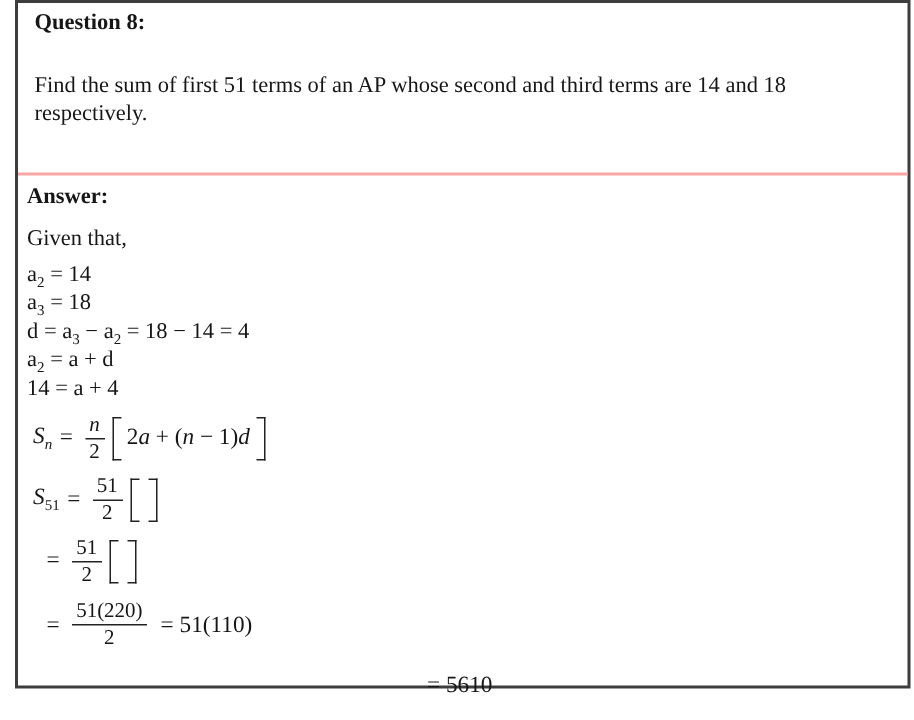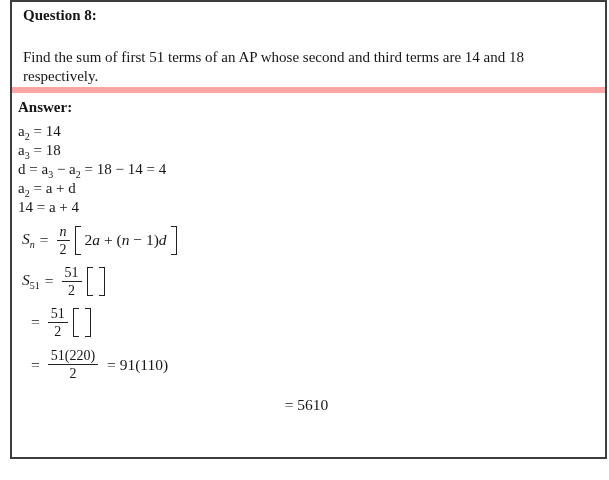--- a/index.html
+++ b/index.html
@@ -8,21 +8,21 @@
     font-family:"Liberation Serif","DejaVu Serif",serif;
     color:#161616;position:relative;overflow:hidden;
   }
   .doc{
     position:absolute;left:10px;top:0;width:597px;height:459px;
     box-sizing:border-box;border:2px solid #3d3d3d;background:#fff;
   }
   .qsec{box-sizing:border-box;height:85px;padding:3px 12px 0 11px;}
   .qlabel{font-size:15px;line-height:21px;font-weight:bold;}
   .qtext{font-size:15px;line-height:19px;font-weight:normal;margin-top:22px;width:578px;}
-  .asec{border-top:6px solid #fca5a5;padding:4px 10px 0 6px;}
+  .asec{border-top:2px solid #fca5a5;padding:4px 10px 0 6px;margin-top:28px;}
   .alabel{font-size:15px;line-height:20px;font-weight:bold;}
   .intro{font-size:15px;line-height:20px;margin-top:8px;}
   .given{margin-top:6px;font-size:15px;line-height:17.5px;}
   .given sub{font-size:10px;line-height:1;}
   .math{margin-top:7px;}
   .mrow{display:flex;align-items:center;font-size:15.5px;height:33px;margin-bottom:8px;}
   .mrow.m1,.mrow.m2{margin-left:4px;}
   .mrow.m3,.mrow.m4{margin-left:8px;}
   .mrow.m4{height:36px;margin-bottom:0;}
   .mi{font-style:italic;}
@@ -43,20 +43,21 @@
 
 <div class="doc">
 
   <div class="qsec">
     <div class="qlabel">Question 8:</div>
     <div class="qtext">Find the sum of first 51 terms of an AP whose second and third terms are 14 and 18 respectively.</div>
   </div>
 
   <div class="asec">
     <div class="alabel">Answer:</div>
+    <div class="intro">Given that,</div>
 
     <div class="given">
       <div><span>a</span><sub>2</sub><span> = 14</span></div>
       <div><span>a</span><sub>3</sub><span> = 18</span></div>
       <div><span>d = a</span><sub>3</sub><span> − a</span><sub>2</sub><span> = 18 − 14 = 4</span></div>
       <div><span>a</span><sub>2</sub><span> = a + d</span></div>
       <div><span>14 = a + 4</span></div>
     </div>
 
     <div class="math">
@@ -93,20 +94,20 @@
         <span class="brk bl"></span>
         <span class="brk br"></span>
       </div>
 
       <div class="mrow m4">
         <span class="meq">=</span>
         <span class="frac">
             <span class="num">51(220)</span>
             <span class="den">2</span>
           </span>
-        <span class="mrhs">= 91(110)</span>
+        <span class="mrhs">= 51(110)</span>
       </div>
 
       <div class="rline">= 5610</div>
 
     </div>
   </div>
 </div>
 
 </body></html>

